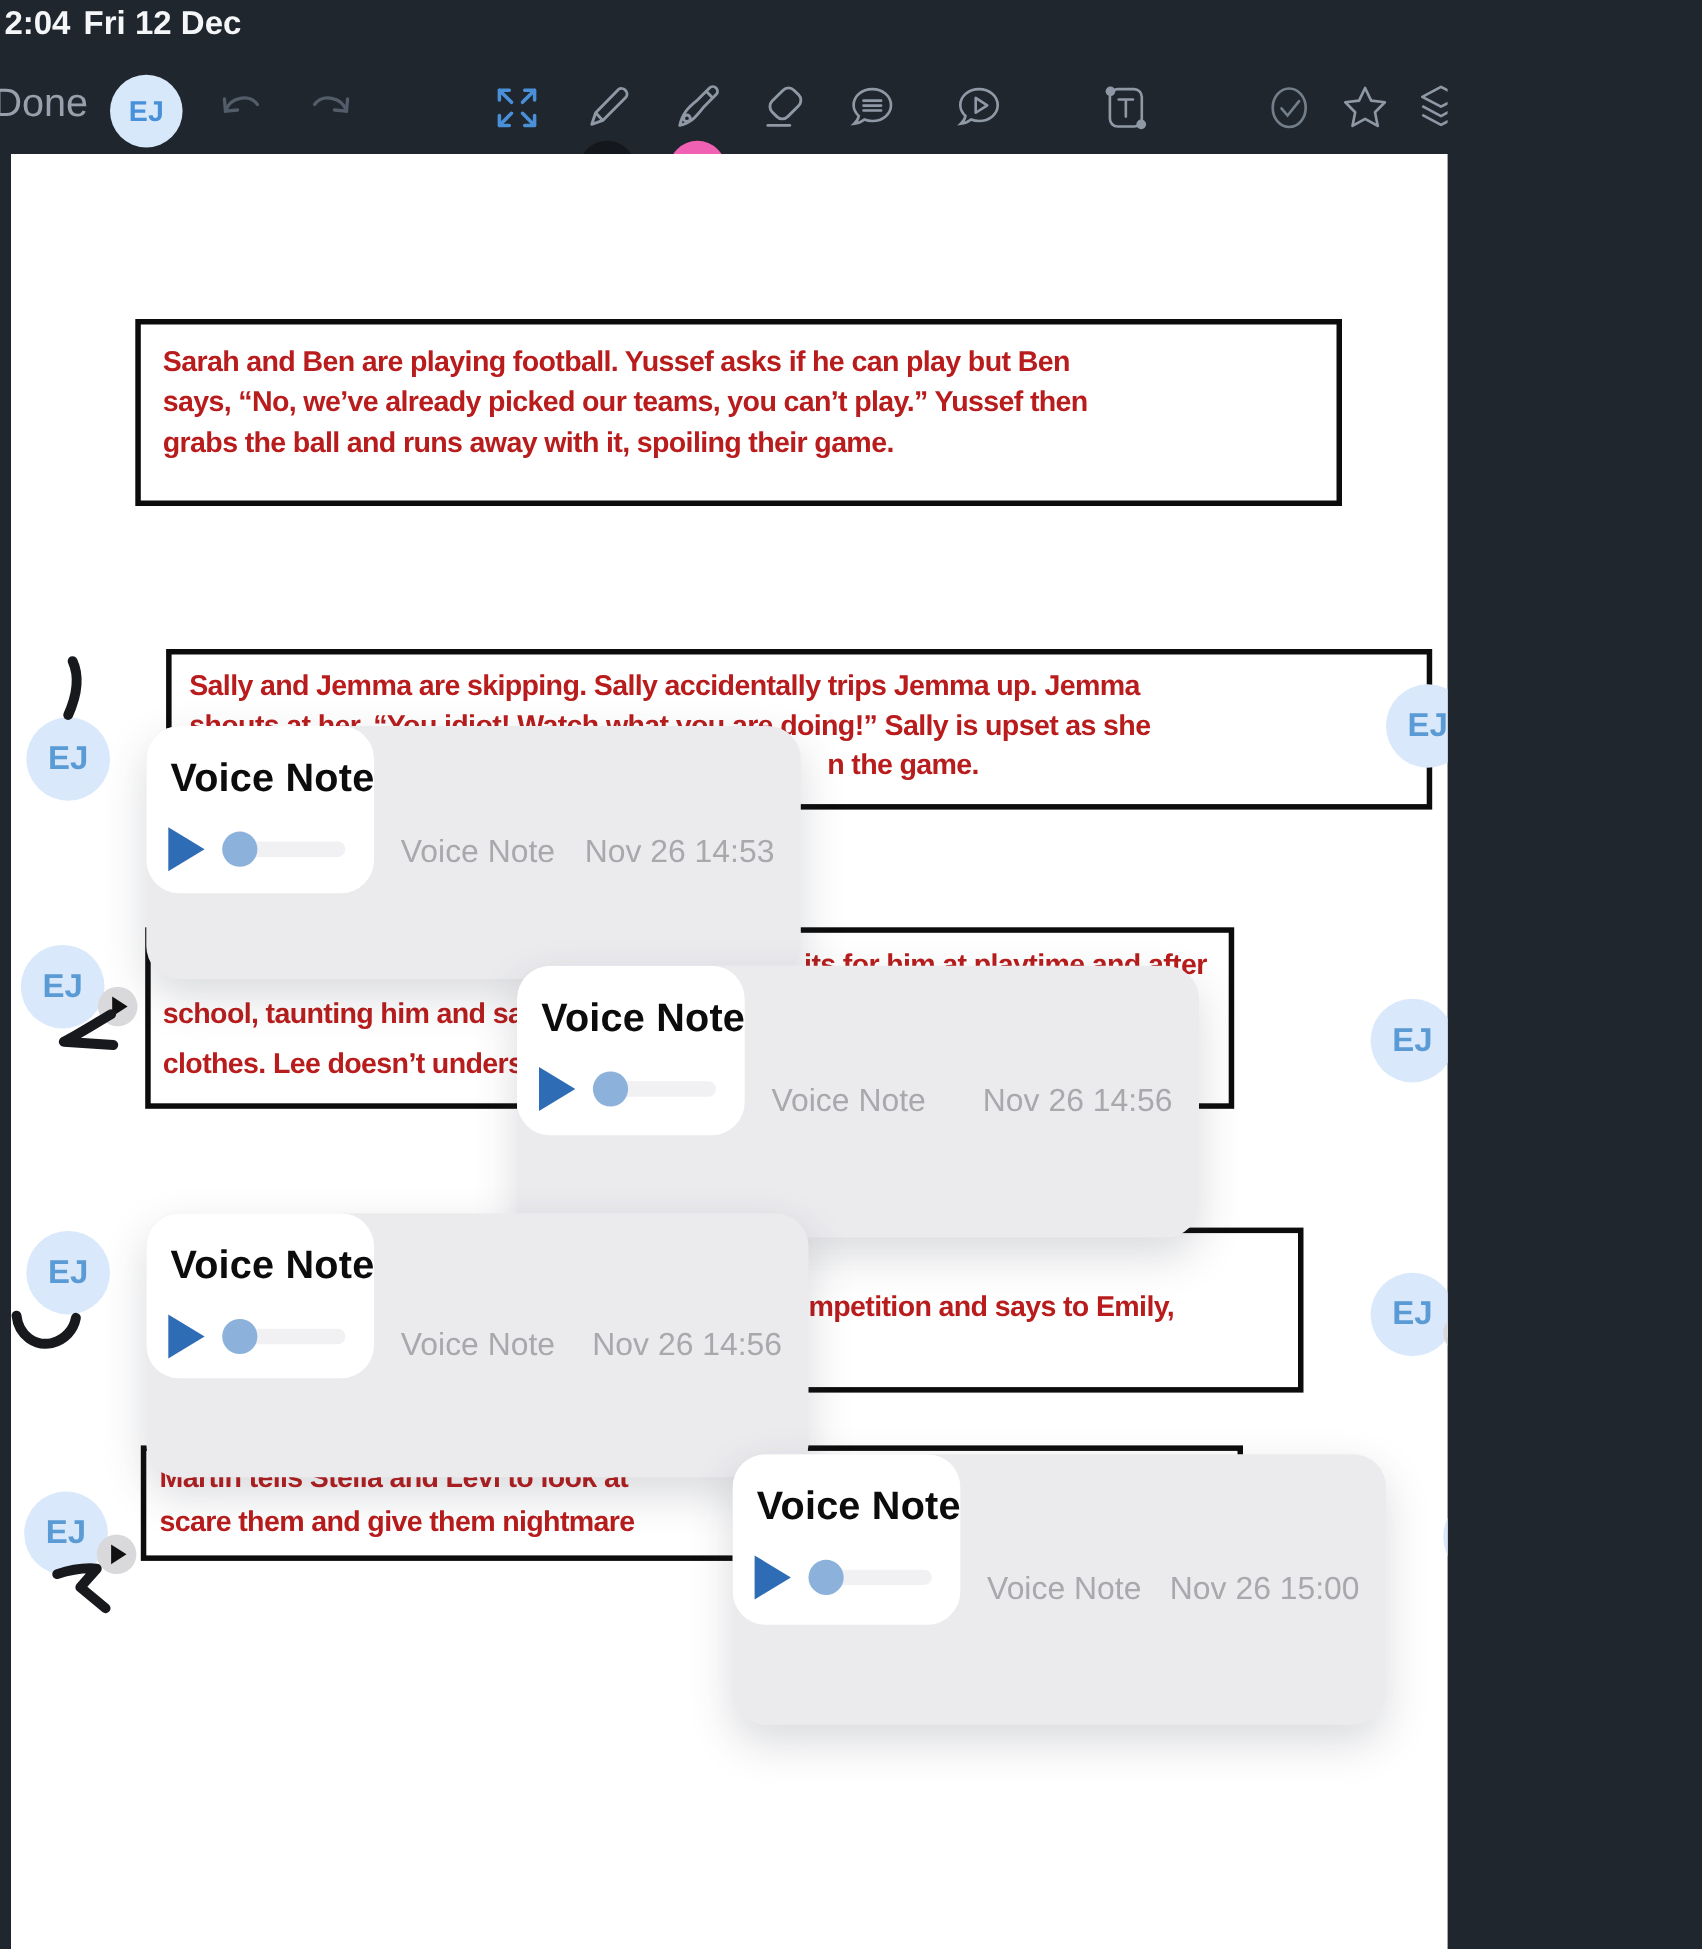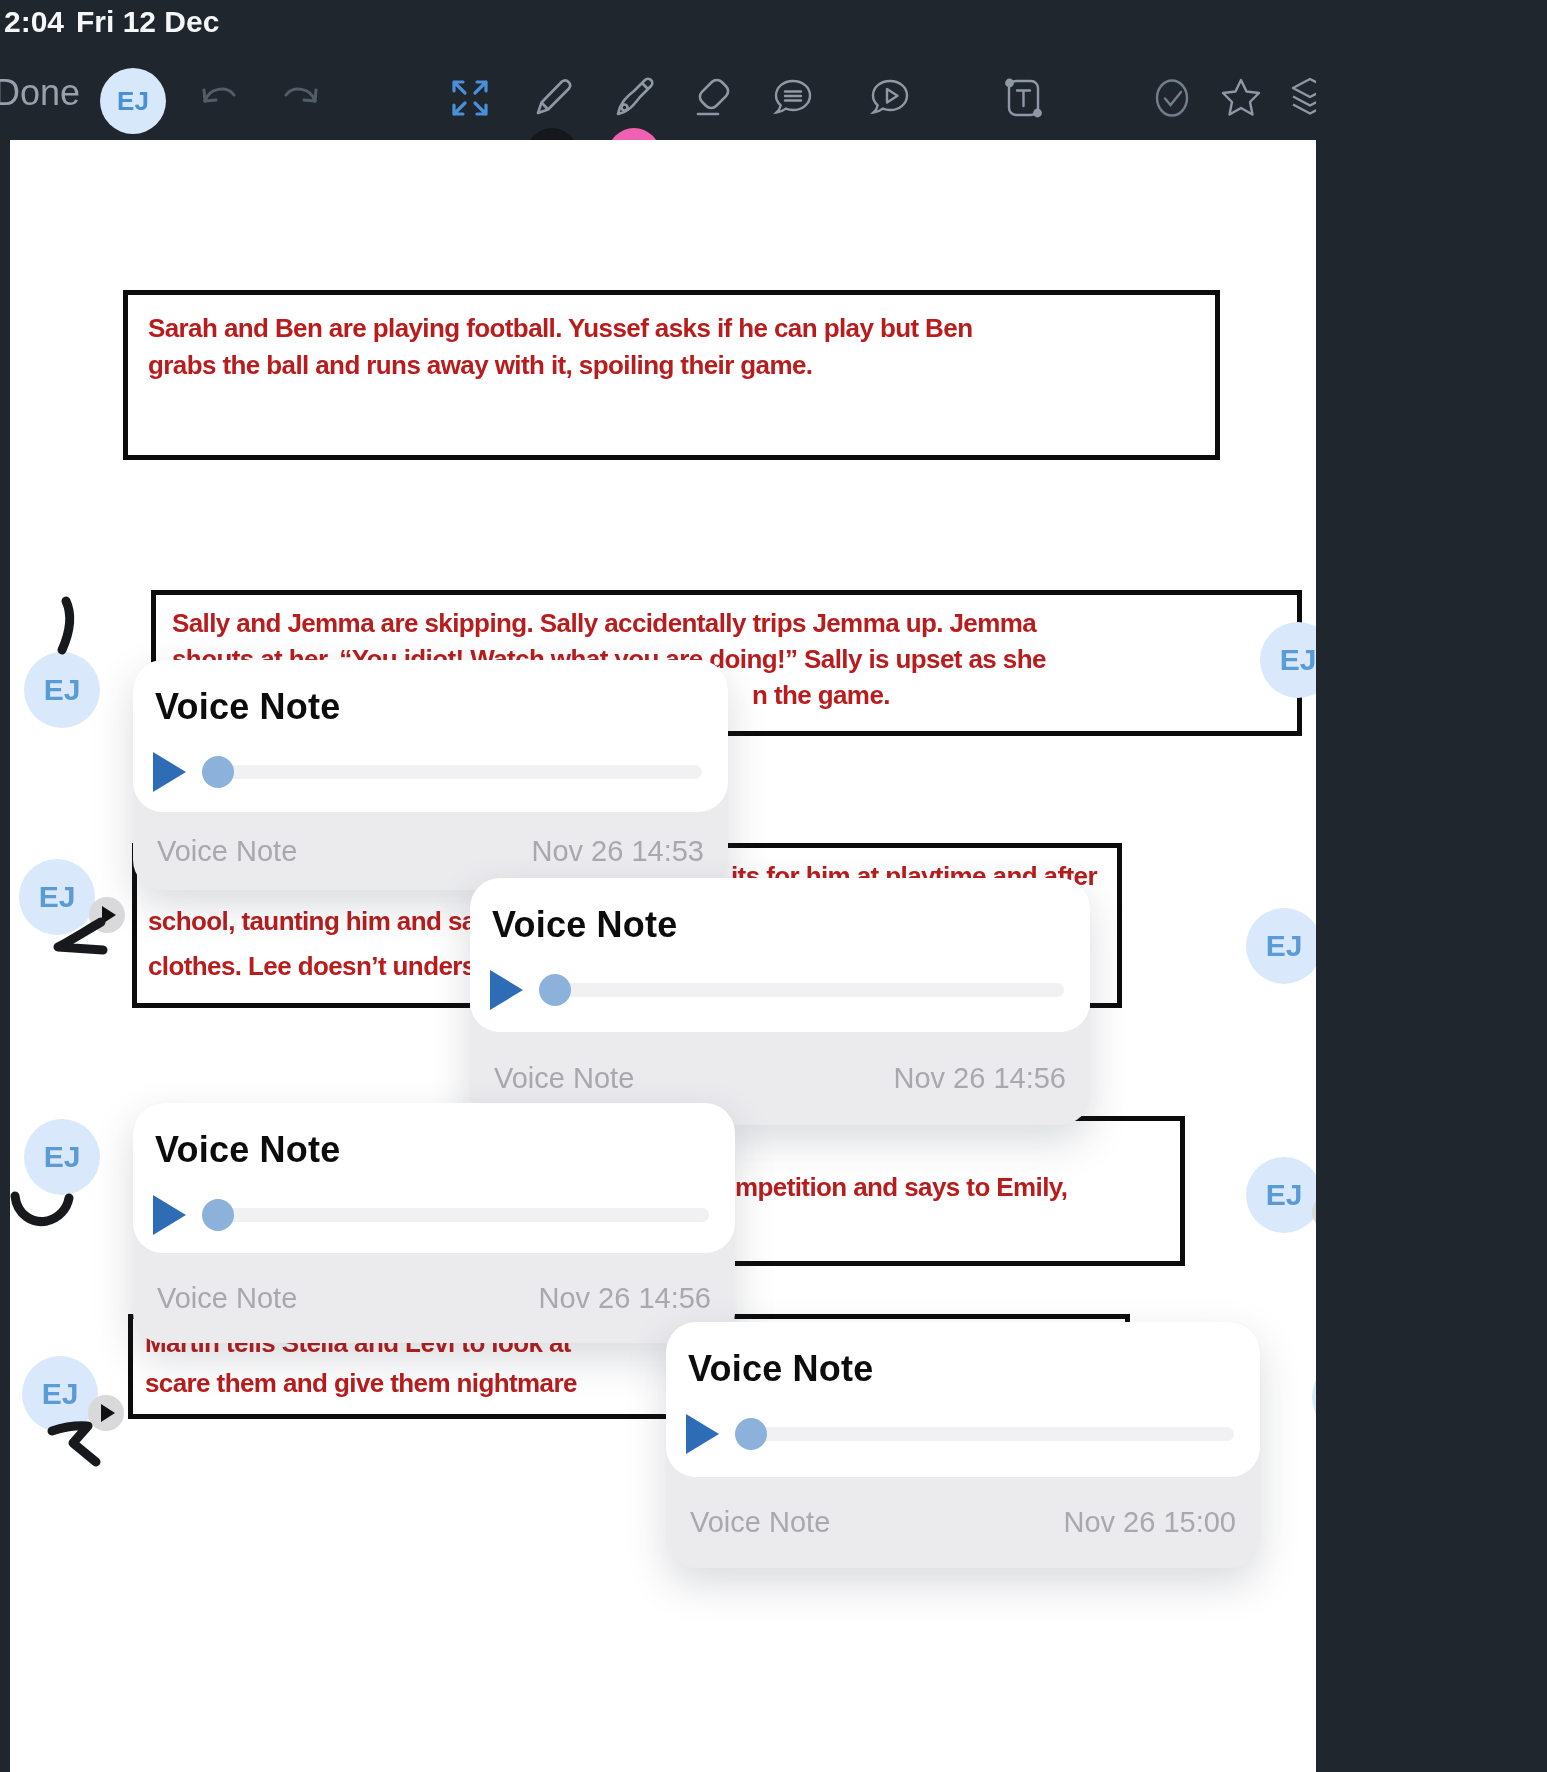--- a/index.html
+++ b/index.html
@@ -22,21 +22,21 @@
   #pct{position:absolute;left:1440px;top:4px;color:#fff;font-size:31px;}
   
   #canvas{position:absolute;left:0;top:140px;width:1547px;height:1632px;background:#fff;}
   .edgebar{position:absolute;top:0;height:1632px;background:#20262e;z-index:55;}
   
   .tbox{position:absolute;box-sizing:border-box;background:#fff;border:5px solid #0c0c0c;
         font-weight:bold;font-size:26px;color:#b91c1c;letter-spacing:-0.6px;overflow:hidden;
         z-index:10;white-space:nowrap;}
   
   .vcard{position:absolute;border-radius:30px;background:#ebebee;box-shadow:0 16px 40px rgba(50,55,70,.18);
-         z-index:20;display:flex;flex-direction:column;overflow:hidden;}
+         z-index:20;display:flex;overflow:hidden;}
   .vwhite{background:#fff;border-radius:30px;}
   .vtitle{padding:26px 0 0 22px;font-size:36px;font-weight:bold;color:#0c0c0c;letter-spacing:.2px;}
   .vrow{display:flex;align-items:center;margin:24px 22px 0 20px;}
   .vplay{width:0;height:0;border-style:solid;border-width:20px 0 20px 33px;
          border-color:transparent transparent transparent #2e6cb5;}
   .vslider{flex:1;margin-left:16px;position:relative;height:34px;}
   .vtrack{position:absolute;left:0;right:4px;top:10px;height:14px;border-radius:8px;background:#f1f1f4;}
   .vknob{position:absolute;left:0;top:1px;width:32px;height:32px;border-radius:50%;background:#8cb2dc;}
   .vfooter{flex:1;display:flex;justify-content:space-between;align-items:center;
            padding:0 24px;font-size:29px;color:#a8a8ad;}
@@ -189,20 +189,21 @@
         </svg>
     </span>
     <div class="colordot" style="left:526px;background:#14171c"></div>
     <div class="colordot" style="left:608px;background:#f161b3"></div>
   </div>
 
   <div id="canvas">
 
     <div class="tbox" style="left:123px;top:150px;width:1097px;height:170px;padding:15px 0 0 20px;line-height:37px;">
       <div>Sarah and Ben are playing football. Yussef asks if he can play but Ben</div>
+      <div>says, “No, we’ve already picked our teams, you can’t play.” Yussef then</div>
       <div>grabs the ball and runs away with it, spoiling their game.</div>
     </div>
 
     <div class="tbox" style="left:127px;top:450px;width:1151px;height:146px;padding:10px 0 0 16px;line-height:36px;margin-left:24px;">
       <div>Sally and Jemma are skipping. Sally accidentally trips Jemma up. Jemma</div>
       <div>shouts at her, “You idiot! Watch what you are doing!” Sally is upset as she</div>
       <div class="ml580">n the game.</div>
     </div>
 
     <div class="tbox" style="left:132px;top:703px;width:990px;height:165px;padding:6px 0 0 11px;line-height:45px;">

